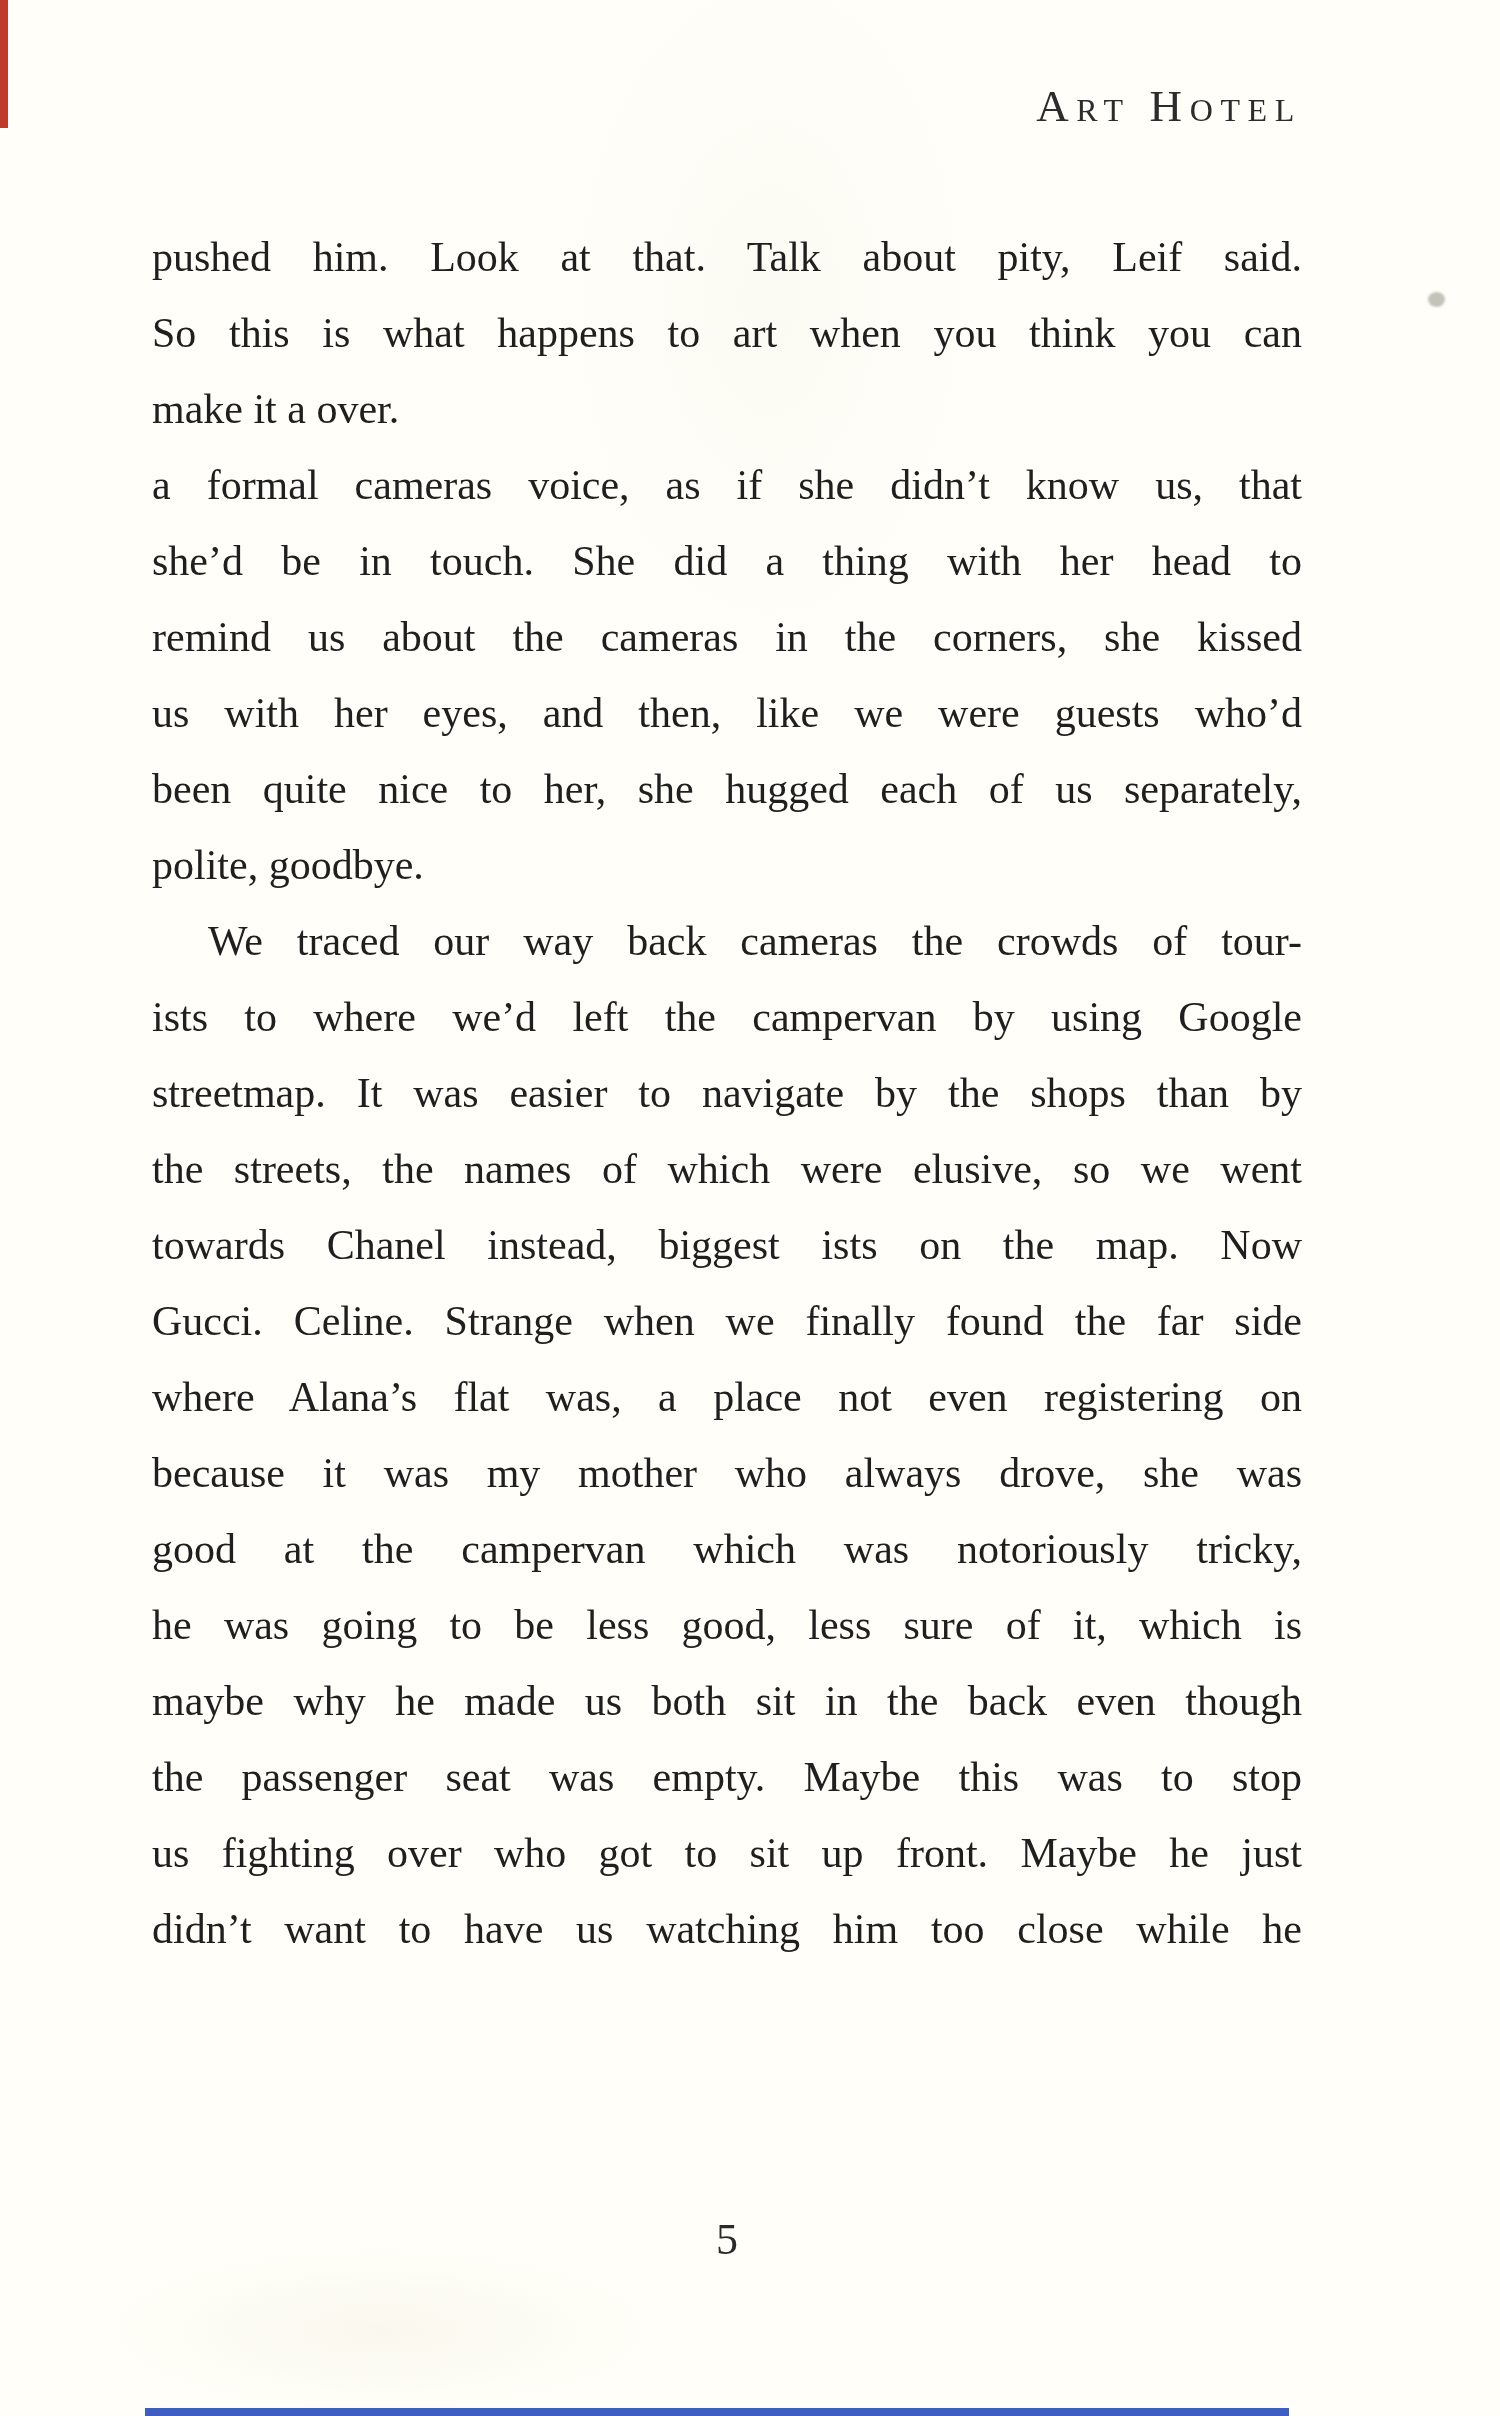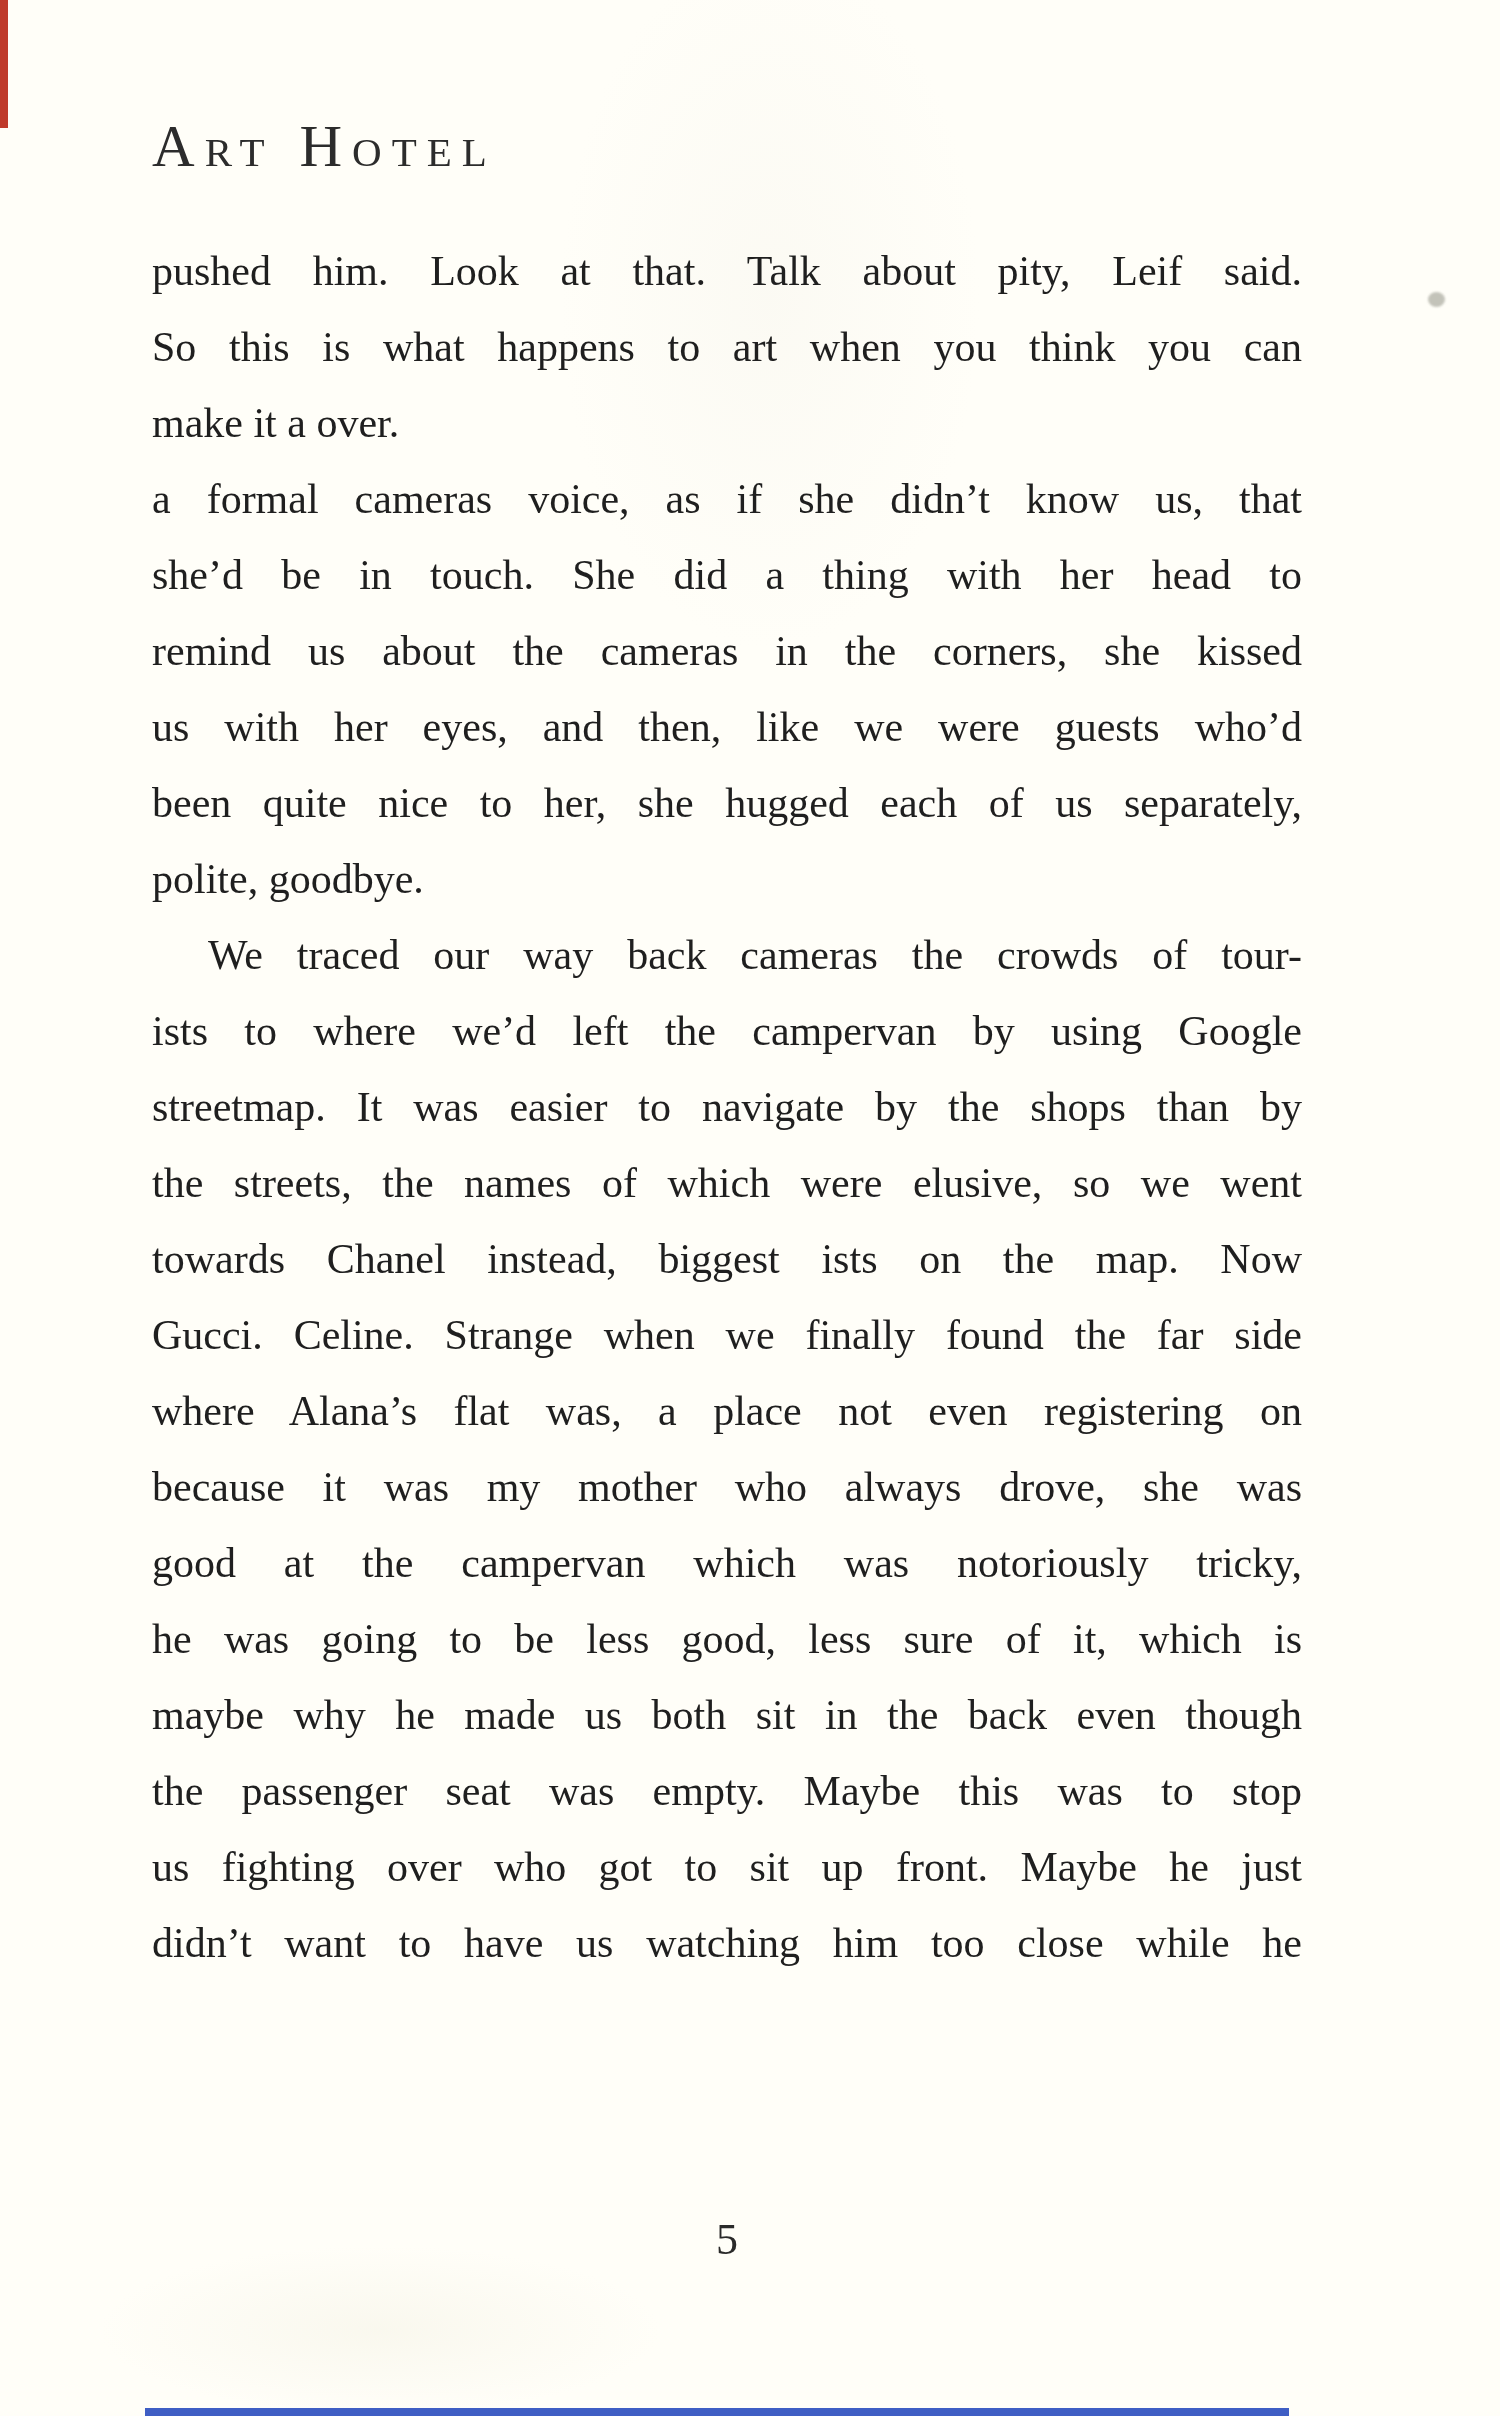--- a/index.html
+++ b/index.html
@@ -15,33 +15,33 @@
     position: absolute;
     inset: 0;
     background:
       radial-gradient(ellipse 400px 120px at 380px 2330px, rgba(245,243,230,0.55), rgba(245,243,230,0) 70%),
       radial-gradient(ellipse 300px 500px at 770px 300px, rgba(246,244,236,0.4), rgba(246,244,236,0) 70%),
       #fffef8;
     color: #222;
   }
   .running-header {
     position: absolute;
-    top: 112px;
+    top: 80px;
     left: 152px;
     width: 1150px;
-    text-align: left;
-    font-size: 59px;
+    text-align: right;
+    font-size: 45px;
     font-variant: small-caps;
     letter-spacing: 0.17em;
     color: #2c2c2c;
     white-space: nowrap;
   }
   .text-block {
     position: absolute;
-    top: 233px;
+    top: 219px;
     left: 152px;
     width: 1150px;
     font-size: 42px;
     color: #1f1f1f;
   }
   .line {
     height: 76px;
     line-height: 76px;
     text-align: justify;
     text-align-last: justify;

